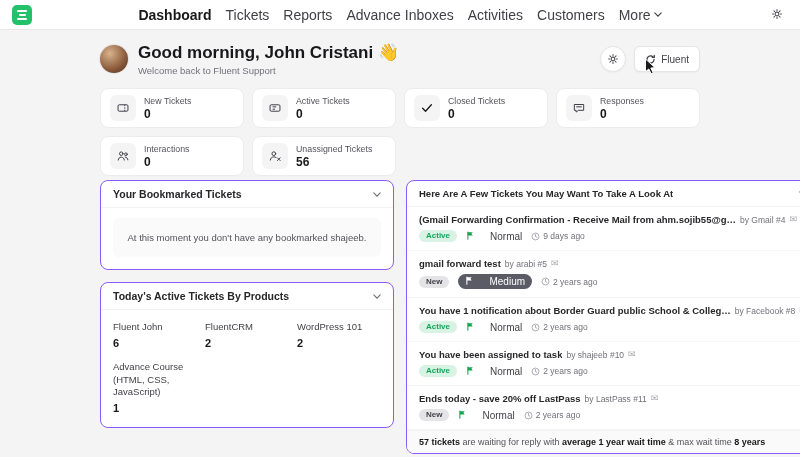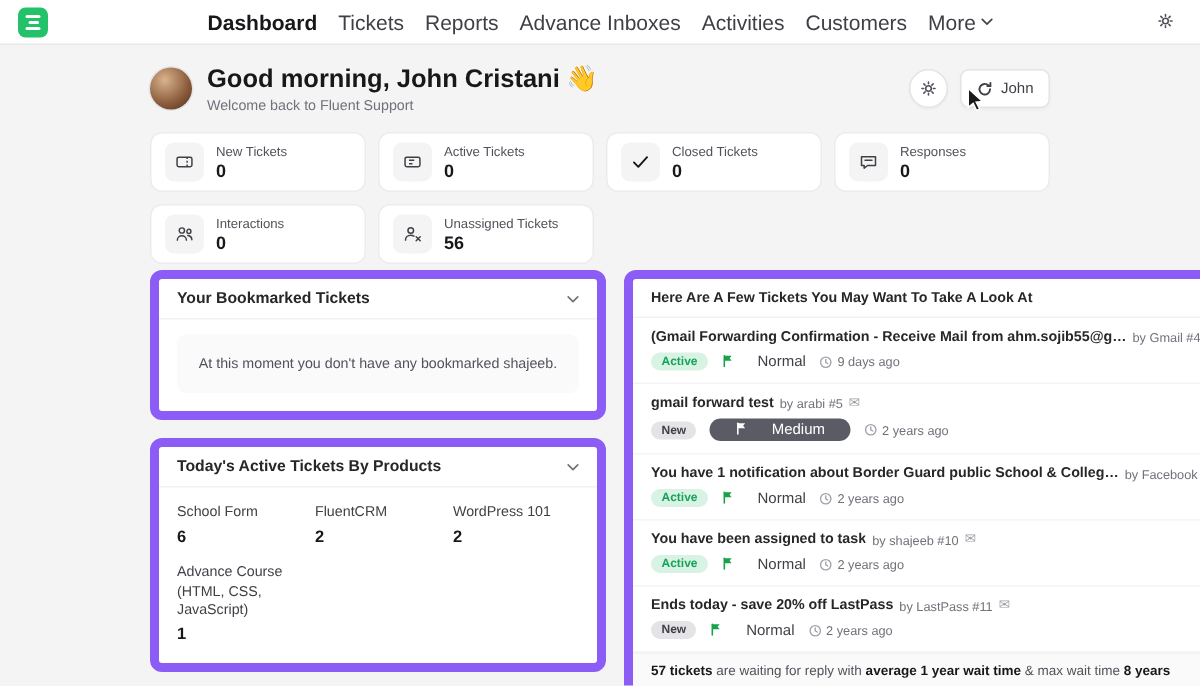--- a/index.html
+++ b/index.html
@@ -40,21 +40,21 @@
   .stat-card{background:#fff;border:1px solid #ececee;border-radius:8px;padding:7px 9px;display:flex;align-items:center;gap:8px;height:40px}
   .stat-icon{width:26px;height:26px;border-radius:6px;background:#f4f4f5;display:flex;align-items:center;justify-content:center;flex:none}
   .stat-icon svg{width:14px;height:14px}
   .stat-label{font-size:8.8px;color:#52525b}
   .stat-value{font-size:12px;font-weight:700;color:#18181b;margin-top:1px}
 
   
   .columns{display:flex;gap:12px;align-items:flex-start}
   .col-left{flex:0 0 292px;display:flex;flex-direction:column;gap:12px}
   .col-right{flex:1}
-  .card{background:#fff;border:6px solid #8b5cf6;border-radius:8px;overflow:hidden}
+  .card{background:#fff;border:1px solid #8b5cf6;border-radius:8px;overflow:hidden}
   .card-header{display:flex;align-items:center;justify-content:space-between;padding:7px 12px;border-bottom:1px solid #f2f2f3}
   .card-title{font-size:10.5px;font-weight:700;color:#27272a}
   .card-title.small{font-size:9.5px}
   .chev-btn{cursor:pointer;display:flex;align-items:center}
 
   .empty-box{margin:10px 12px 12px;background:#fafafa;border-radius:6px;padding:14px 10px;text-align:center;font-size:9.5px;color:#52525b}
 
   .products-grid{display:grid;grid-template-columns:92px 92px 84px;column-gap:0;row-gap:12px;padding:11px 12px 13px}
   .product-name{font-size:9.5px;color:#3f3f46;line-height:1.3;max-width:80px}
   .product-count{font-size:11px;font-weight:700;color:#18181b;margin-top:4px}
@@ -64,21 +64,21 @@
   .ticket-title-line{display:flex;align-items:center;gap:4px;white-space:nowrap;overflow:hidden}
   .ticket-title{font-size:9.5px;font-weight:700;color:#27272a;overflow:hidden;text-overflow:ellipsis;flex:0 1 auto}
   .ticket-by{font-size:8.5px;color:#71717a;flex:none}
   .mail-ic{font-size:9px;color:#a1a1aa;flex:none;line-height:1}
   .ticket-meta{display:flex;align-items:center;gap:9px;margin-top:5px}
   .badge{font-size:8px;font-weight:700;border-radius:999px;padding:2px 7px;line-height:1}
   .badge.active{background:#d8f3e3;color:#17a35c}
   .badge.new{background:#e4e4e7;color:#3f3f46}
   .prio{display:flex;align-items:flex-start;gap:15px;color:#16a34a;font-size:10px}
   .prio .prio-text{color:#3f3f46}
-  .prio.medium{background:#5b5b66;color:#fff;border-radius:999px;padding:2px 17px}
+  .prio.medium{background:#5b5b66;color:#fff;border-radius:999px;padding:2px 7px}
   .prio.medium .prio-text{color:#fff}
   .prio svg{width:9px;height:9px}
   .time{display:flex;align-items:center;gap:3px;font-size:8.5px;color:#71717a}
   .time svg{width:9px;height:9px}
   .suggest-footer{background:#fafafa;padding:6px 12px;font-size:9px;color:#52525b;border-top:1px solid #f2f2f3}
   .suggest-footer b{color:#18181b;font-weight:700}
 
   
   .cursor{position:absolute;left:644px;top:58px;width:13px;height:17px;z-index:50;pointer-events:none}
 </style>
@@ -126,21 +126,21 @@
         <svg class="gear" viewBox="0 0 24 24" fill="none" stroke="#52525b" stroke-width="1.8" stroke-linecap="round">
             <circle cx="12" cy="12" r="3.2"></circle>
             <path d="M12 4.5v2M12 17.5v2M4.5 12h2M17.5 12h2M6.7 6.7l1.4 1.4M15.9 15.9l1.4 1.4M17.3 6.7l-1.4 1.4M8.1 15.9l-1.4 1.4"></path>
           </svg>
       </span>
       <span class="reset-btn">
         <svg viewBox="0 0 14 14" fill="none" stroke="#3f3f46" stroke-width="1.6" stroke-linecap="round">
             <path d="M11.5 7a4.5 4.5 0 1 1-1.3-3.2"></path>
             <path d="M11.8 1.6v2.6H9.2"></path>
           </svg>
-        <span>John</span>
+        <span>Fluent</span>
       </span>
     </div>
   </div>
 
   <div class="stats-grid">
     <div class="stat-card">
       <span class="stat-icon">
           <svg viewBox="0 0 24 24" fill="none" stroke="#3f3f46" stroke-width="1.7">
             <rect x="3.5" y="6.5" width="17" height="11" rx="2"></rect>
             <path d="M15 6.5v11" stroke-dasharray="2.2 2"></path>
@@ -235,21 +235,21 @@
         <div class="card-header">
           <span class="card-title">Today's Active Tickets By Products</span>
           <span class="chev-btn">
               <svg class="chev" viewBox="0 0 10 6">
                 <path d="M1 1l4 4 4-4" stroke="#71717a" stroke-width="1.4" fill="none" stroke-linecap="round"></path>
               </svg>
             </span>
         </div>
         <div class="products-grid">
           <div>
-              <div class="product-name">School Form</div>
+              <div class="product-name">Fluent John</div>
               <div class="product-count">6</div>
             </div>
           <div>
               <div class="product-name">FluentCRM</div>
               <div class="product-count">2</div>
             </div>
           <div>
               <div class="product-name">WordPress 101</div>
               <div class="product-count">2</div>
             </div>

